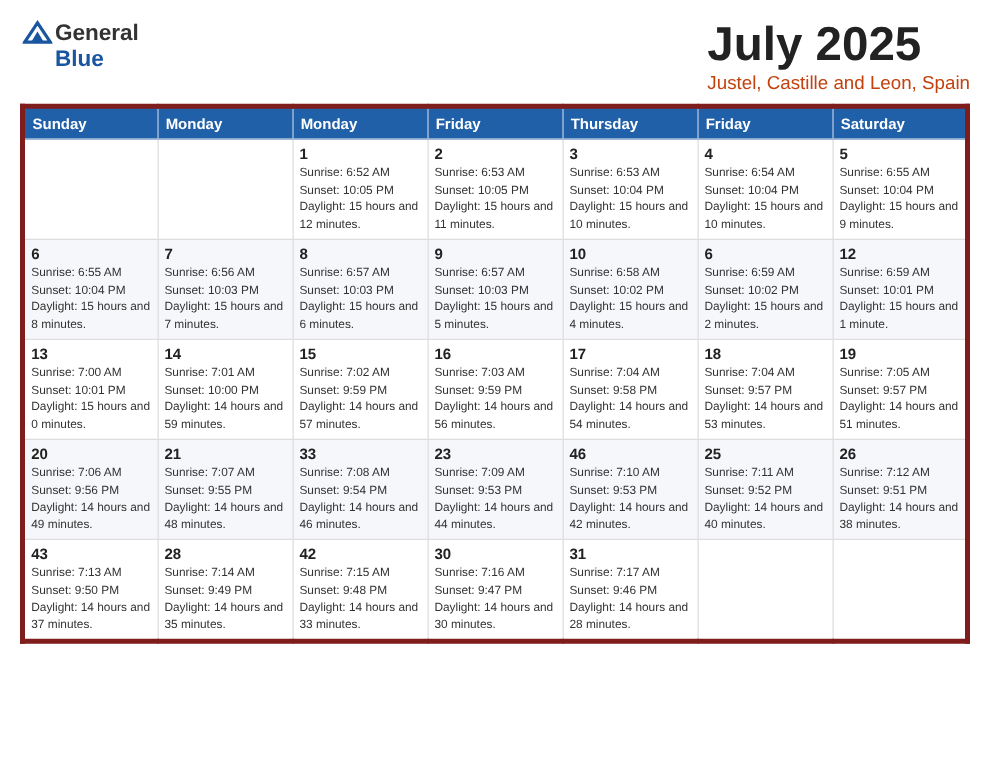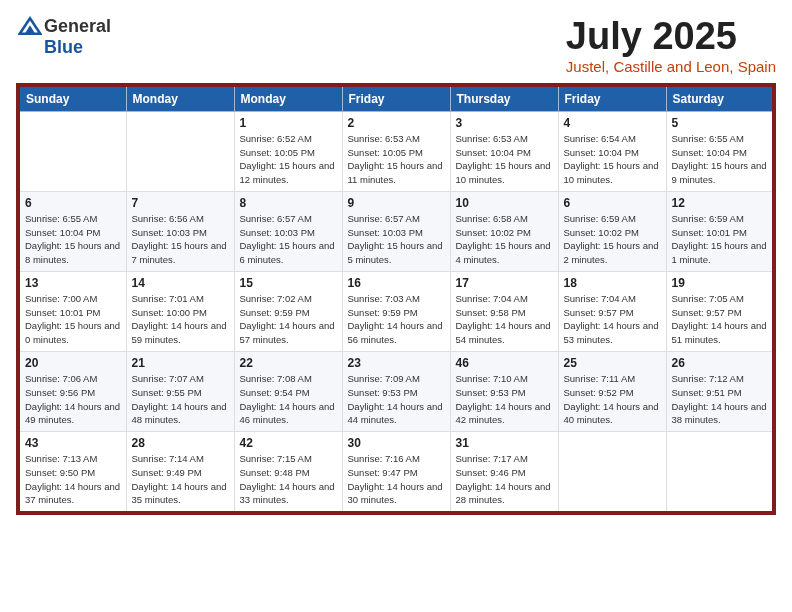--- a/index.html
+++ b/index.html
@@ -211,21 +211,21 @@
       <tr>
         <td>
           <span class="day-number">20</span>
           <div class="day-detail">Sunrise: 7:06 AM<br>Sunset: 9:56 PM<br>Daylight: 14 hours and 49 minutes.</div>
         </td>
         <td>
           <span class="day-number">21</span>
           <div class="day-detail">Sunrise: 7:07 AM<br>Sunset: 9:55 PM<br>Daylight: 14 hours and 48 minutes.</div>
         </td>
         <td>
-          <span class="day-number">22</span>
+          <span class="day-number">33</span>
           <div class="day-detail">Sunrise: 7:08 AM<br>Sunset: 9:54 PM<br>Daylight: 14 hours and 46 minutes.</div>
         </td>
         <td>
           <span class="day-number">23</span>
           <div class="day-detail">Sunrise: 7:09 AM<br>Sunset: 9:53 PM<br>Daylight: 14 hours and 44 minutes.</div>
         </td>
         <td>
           <span class="day-number">46</span>
           <div class="day-detail">Sunrise: 7:10 AM<br>Sunset: 9:53 PM<br>Daylight: 14 hours and 42 minutes.</div>
         </td>

